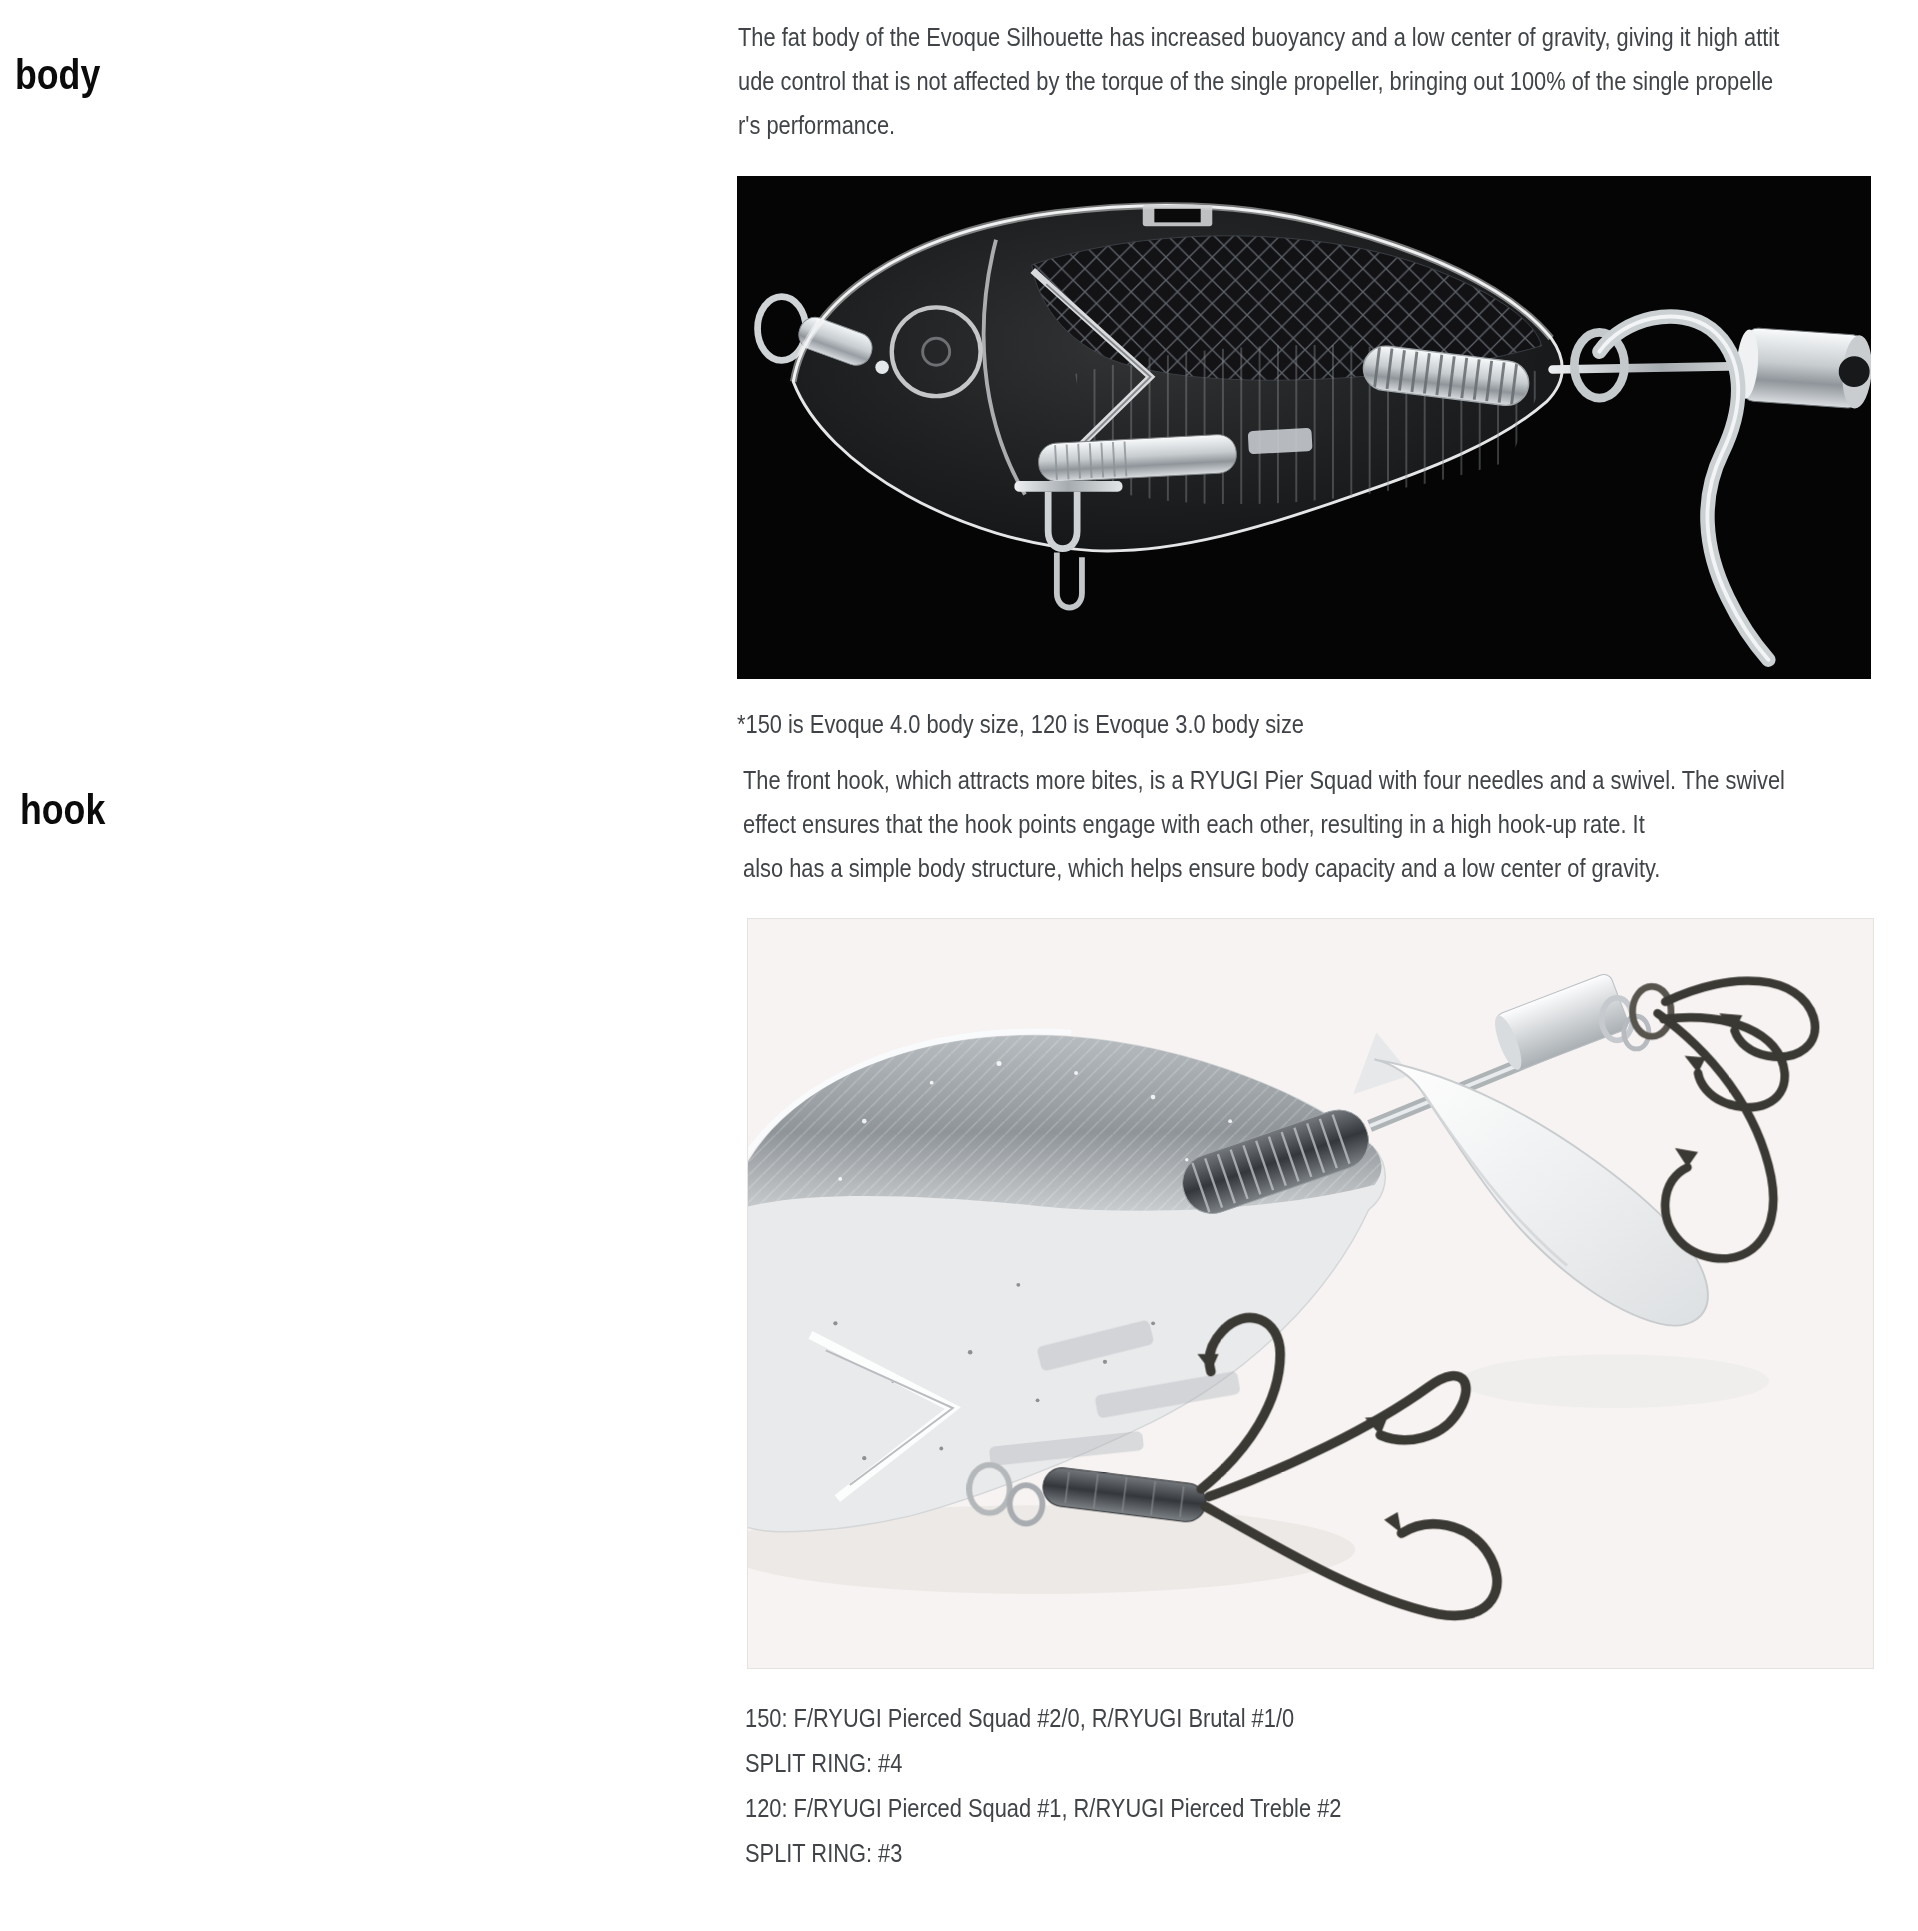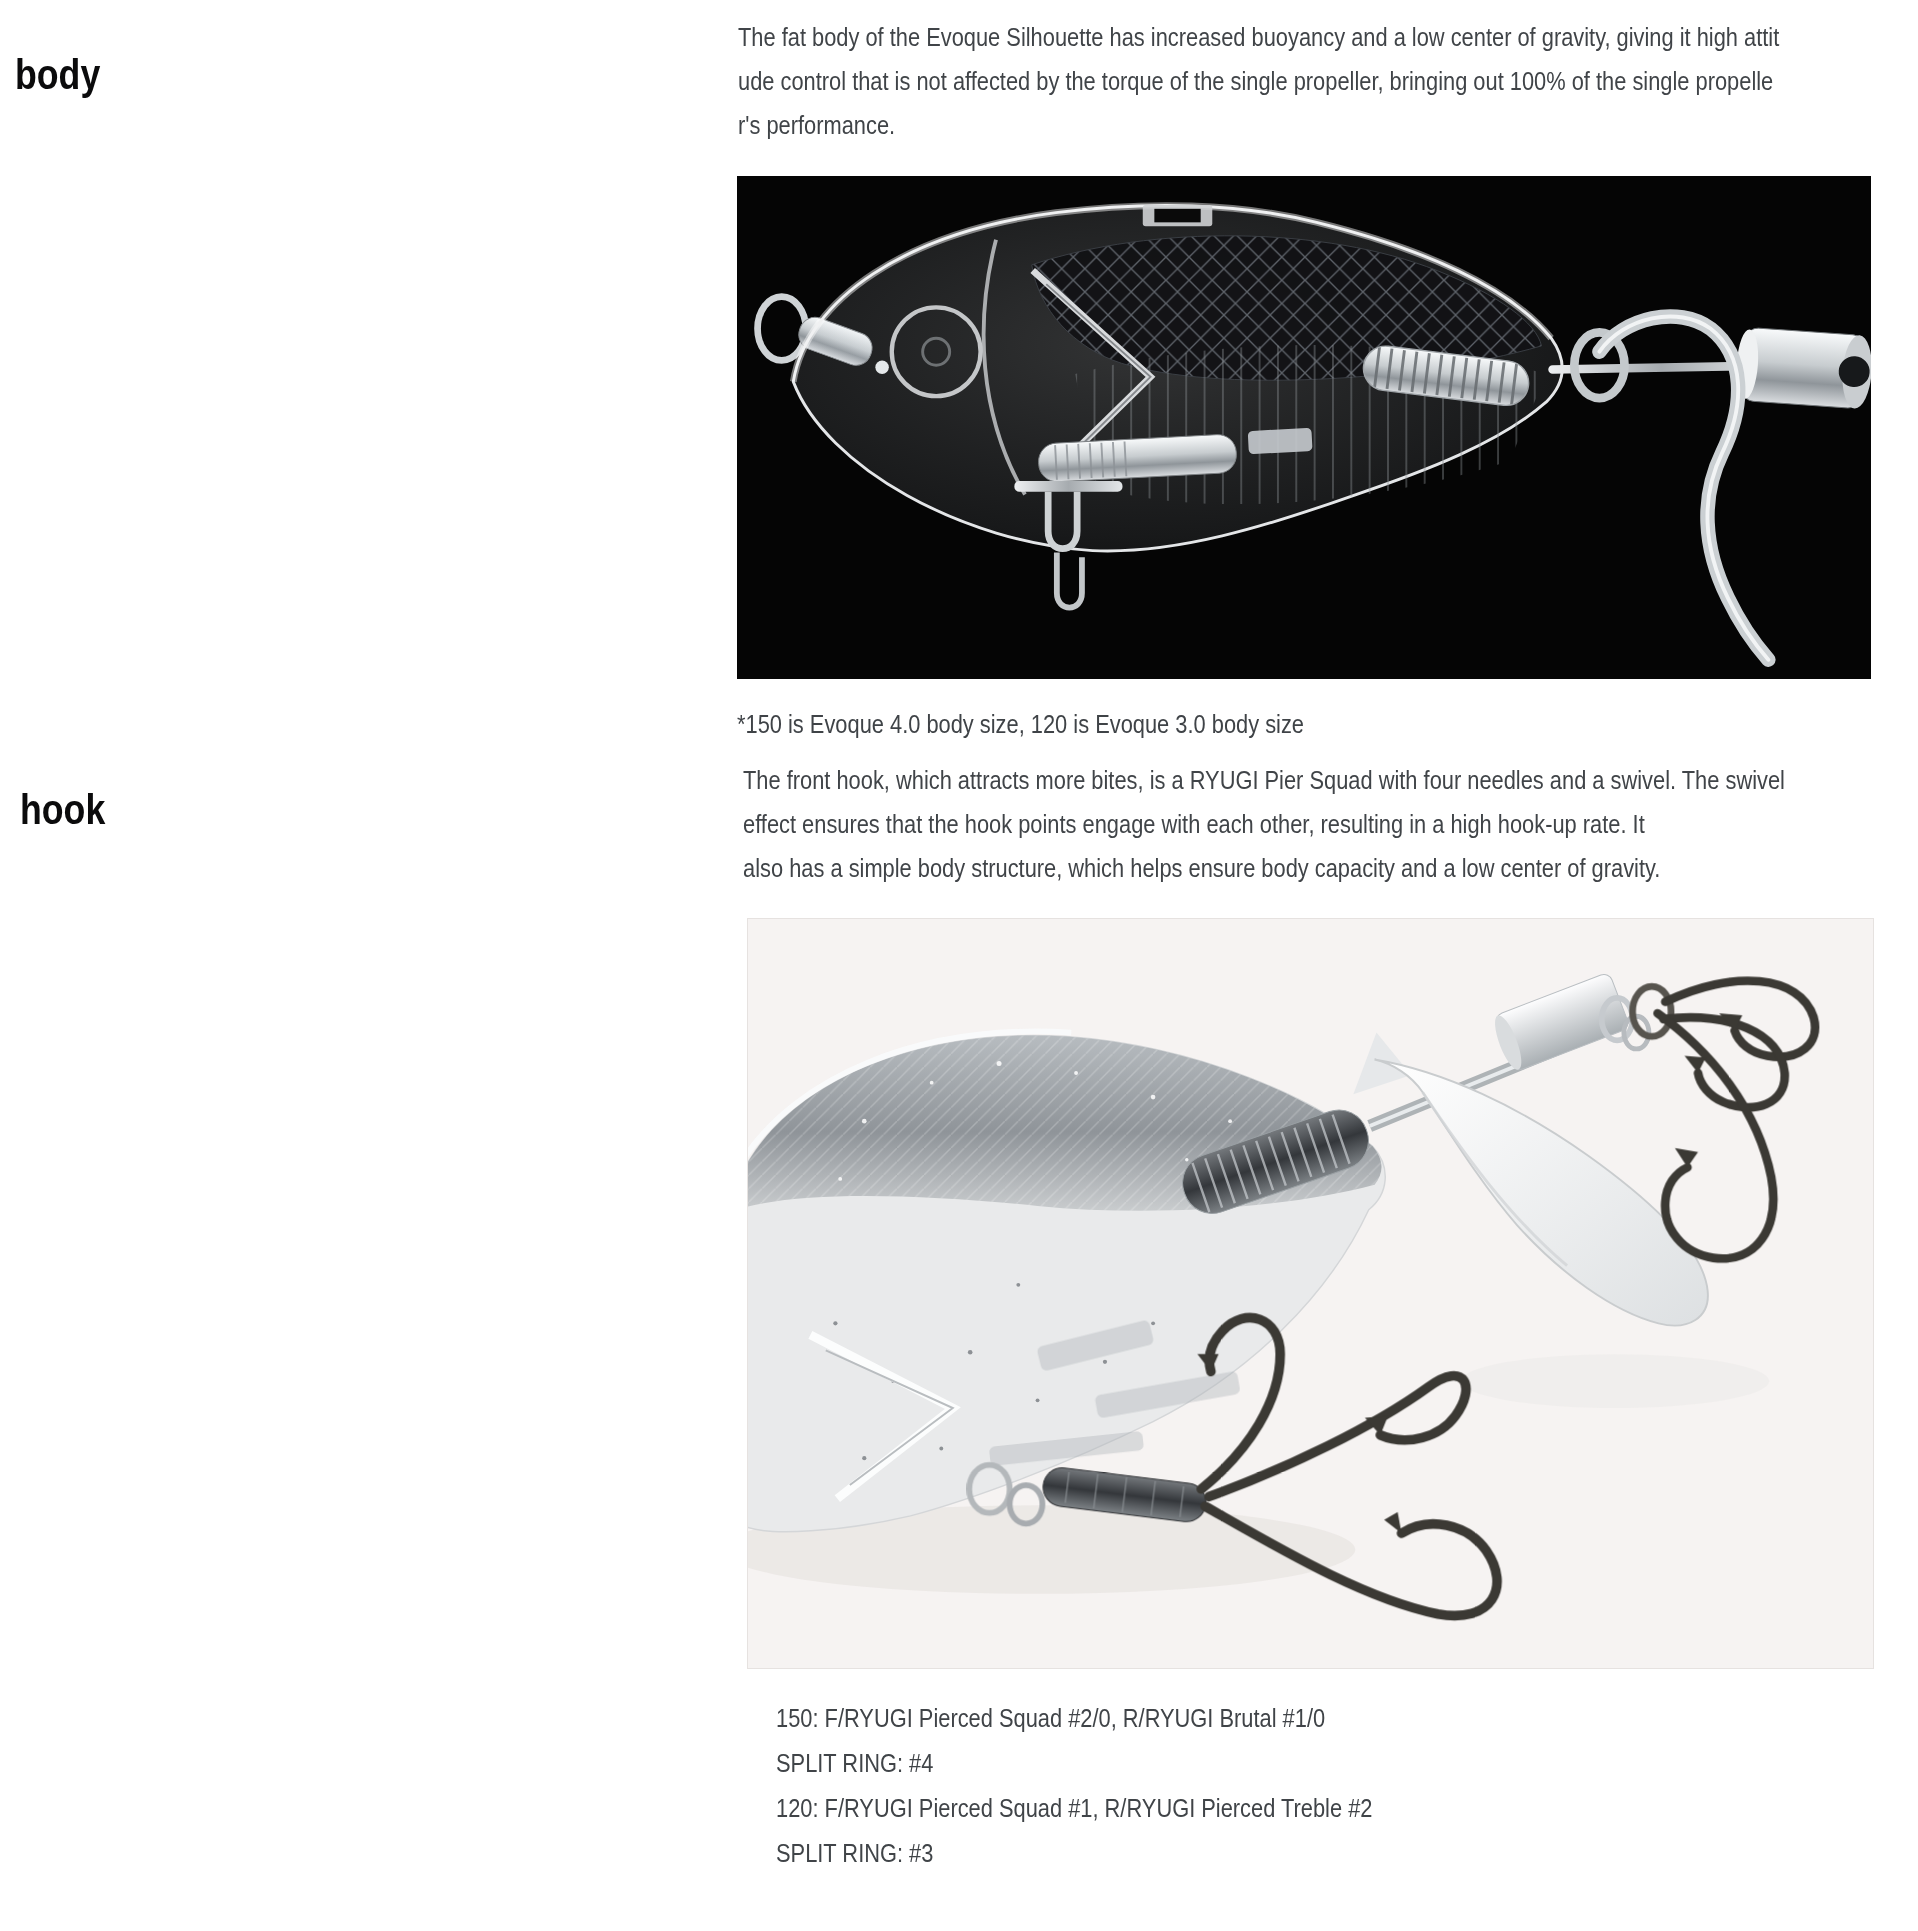--- a/index.html
+++ b/index.html
@@ -238,19 +238,19 @@
       <path d="M 470 592 C 520 552 552 500 552 452 C 552 414 516 402 492 428 C 480 441 476 456 480 470"></path>
       <path d="M 478 600 C 560 570 648 528 706 486 C 744 458 756 486 734 516 C 718 538 684 548 656 536"></path>
       <path d="M 474 610 C 548 652 638 706 716 722 C 772 732 792 694 766 656 C 746 628 706 620 678 638"></path>
       <polygon points="480,470 466,452 488,452" fill="#3b3934" stroke="none"></polygon>
       <polygon points="656,536 640,518 664,516" fill="#3b3934" stroke="none"></polygon>
       <polygon points="678,638 660,624 674,616" fill="#3b3934" stroke="none"></polygon>
     </g>
   </svg>
 </figure>
 
-<div class="abs specs" style="left:745px;top:1696px;margin-left:31px;">
+<div class="abs specs" style="left:745px;top:1696px;">
   <div class="pline">150: F/RYUGI Pierced Squad #2/0, R/RYUGI Brutal #1/0</div>
   <div class="pline">SPLIT RING: #4</div>
   <div class="pline">120: F/RYUGI Pierced Squad #1, R/RYUGI Pierced Treble #2</div>
   <div class="pline">SPLIT RING: #3</div>
 </div>
 
 
 </body></html>

